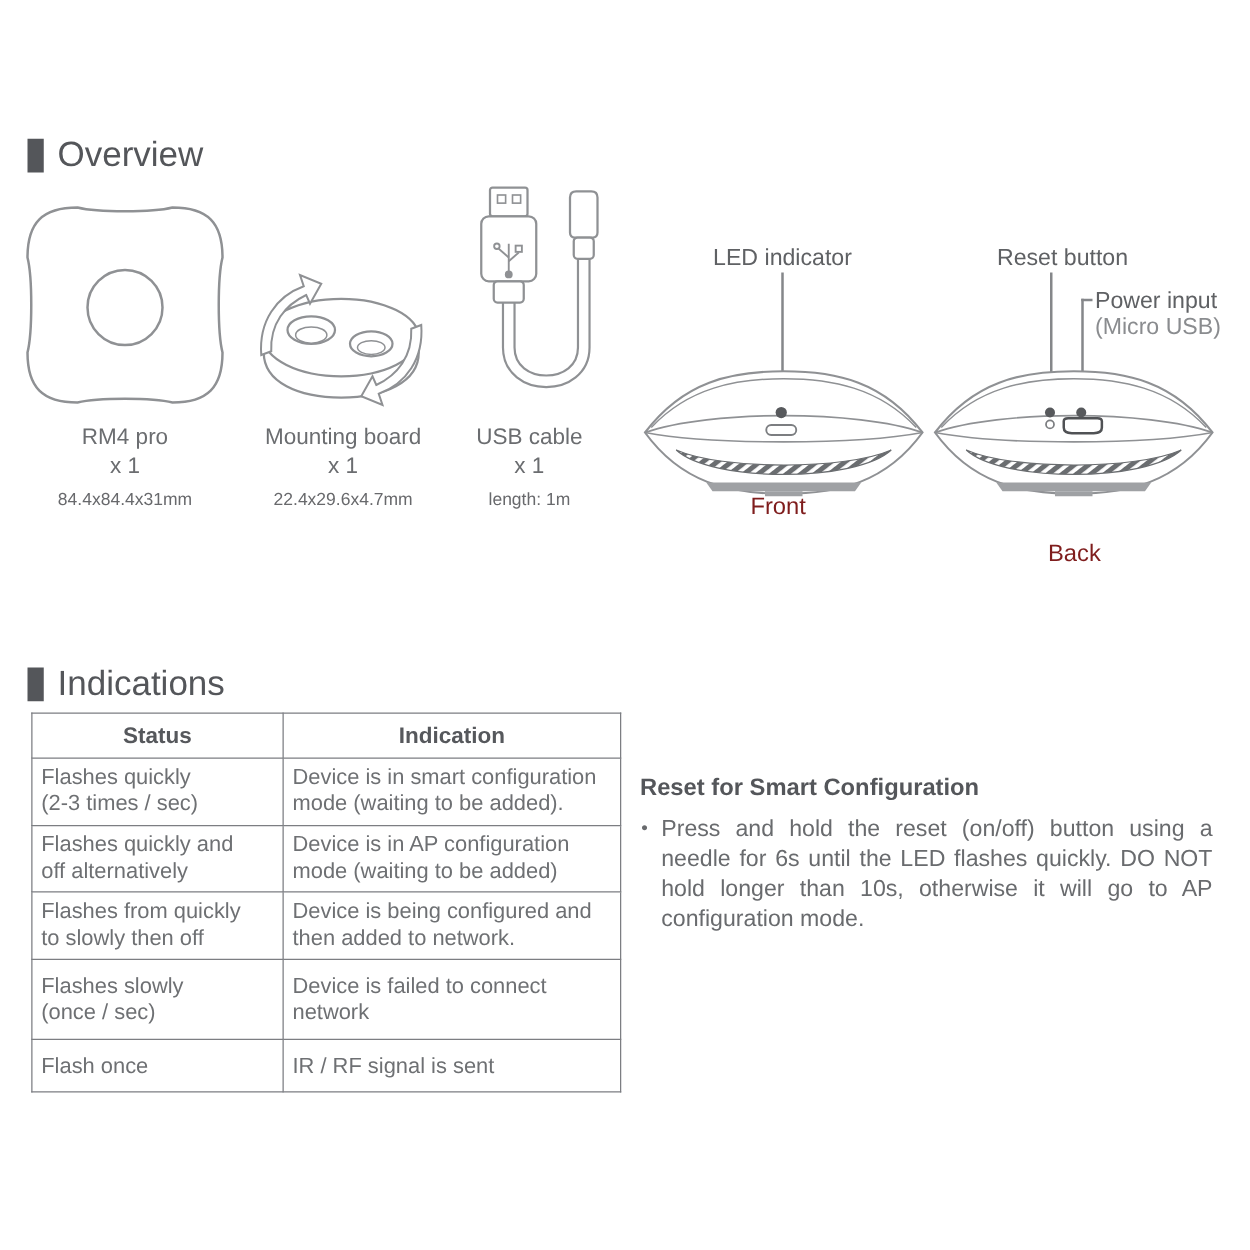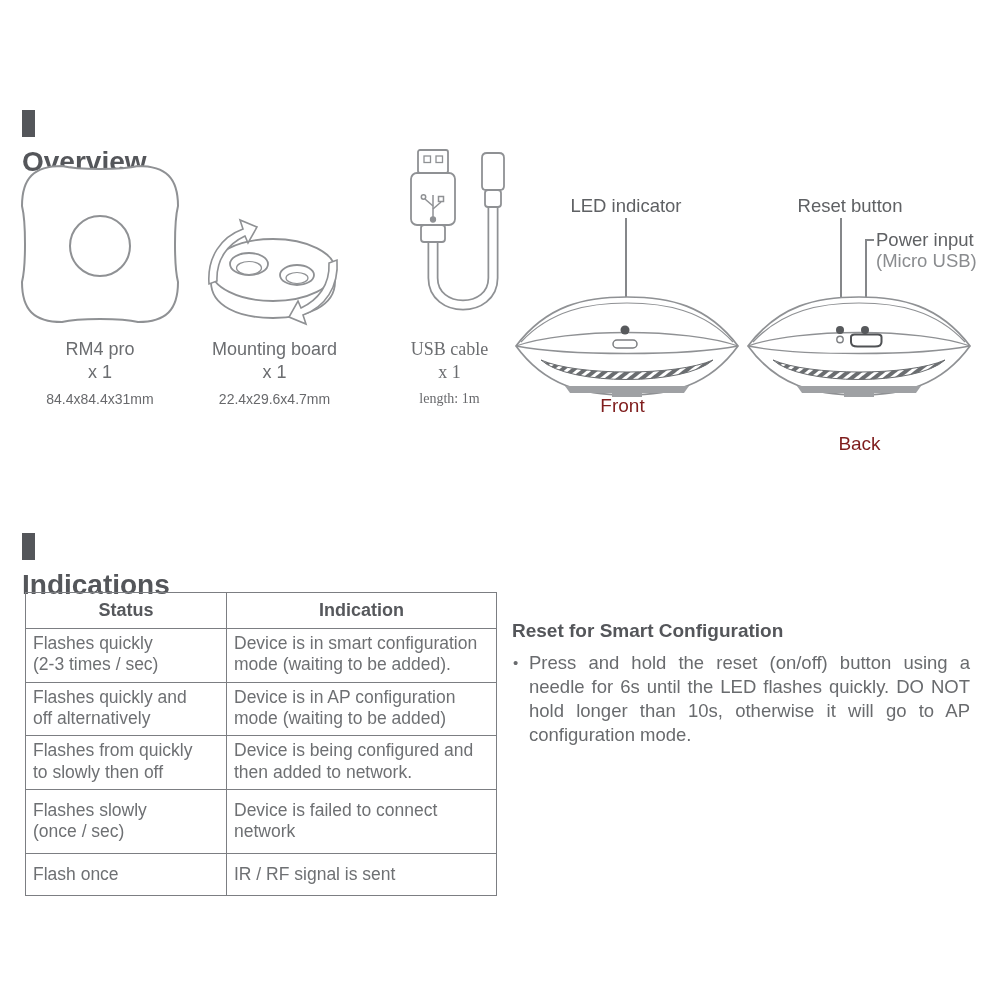--- a/index.html
+++ b/index.html
@@ -1,42 +1,42 @@
 <!DOCTYPE html>
 <html><head>
 <meta charset="utf-8">
 <style>
   html,body{margin:0;padding:0;background:#fff;}
   .page{position:relative;width:1000px;height:1000px;background:#ffffff;
         font-family:"Liberation Sans",sans-serif;overflow:hidden;color:#6b6d70;}
 
   
-  .sec-heading{position:absolute;display:flex;align-items:flex-start;gap:11px;
-               color:#54565a;font-size:28px;font-weight:bold;line-height:1;flex-direction:column;}
+  .sec-heading{position:absolute;display:flex;align-items:center;gap:11px;
+               color:#54565a;font-size:28px;font-weight:normal;line-height:1;}
   .sec-heading .bar{width:13px;height:27px;background:#54565a;}
 
   
   .fig{position:absolute;text-align:center;color:#6b6d70;}
   .fig svg{display:block;margin:0 auto;}
   .fig .name{font-size:18px;line-height:1.25;margin-top:8px;}
   .fig .qty{font-size:18px;line-height:1.25;}
   .fig .dims{font-size:14px;margin-top:8px;color:#68696c;}
 
   
   .views{position:absolute;left:505px;top:195px;width:490px;height:235px;text-decoration:underline;}
   .views svg{position:absolute;}
   .callout-label{position:absolute;font-size:18.5px;color:#5f6164;line-height:1.15;}
   .callout-label.center{text-align:center;}
   .sub{color:#8a8c8f;}
   .vline{position:absolute;width:1.5px;background:#85878a;}
   .hline{position:absolute;height:1.5px;background:#85878a;}
   .view-caption{position:absolute;font-size:19px;color:#7f1d1d;text-align:center;}
 
   
-  .ind-table{position:absolute;left:25px;top:592px;width:472px;border-collapse:collapse;}
+  .ind-table{position:absolute;left:25px;top:570px;width:472px;border-collapse:collapse;}
   .ind-table th,.ind-table td{border:1.6px solid #7c7e82;}
   .ind-table th{font-size:18px;font-weight:bold;color:#56585c;text-align:center;padding:7px 4px;}
   .ind-table td{font-size:17.5px;color:#6e7073;padding:4px 7px 6px;line-height:1.22;
                 white-space:pre-line;vertical-align:middle;}
   .ind-table .c1{width:186px;}
   .ind-table tr.tall td{padding-top:10px;padding-bottom:10px;}
 
   
   .reset-col{position:absolute;left:512px;top:620px;width:458px;}
   .reset-title{font-size:19px;font-weight:bold;color:#54565a;margin:0 0 9px 0;}
@@ -78,21 +78,21 @@
         <ellipse cx="102" cy="120" rx="11" ry="5.5" stroke-width="1.2"></ellipse>
         <path d="M14,126 C12,99 26,79 48,71 L45,62 L62,69 L53,85 L50,78 C33,86 21,101 22,123 Z" stroke-width="1.6"></path>
         <path d="M142,102 C144,129 130,149 108,157 L111,166 L94,159 L103,143 L106,150 C123,142 135,127 134,105 Z" stroke-width="1.6"></path>
       </g>
     </svg>
     <div class="name">Mounting board</div>
     <div class="qty">x 1</div>
     <div class="dims">22.4x29.6x4.7mm</div>
   </div>
 
-  <div class="fig" style="left:387px;top:146px;width:125px;font-family:Liberation Serif, serif;">
+  <div class="fig" style="left:361px;top:146px;width:125px;">
     <svg width="112" height="184" viewBox="0 0 112 184">
       <g fill="#fff" stroke="#8f9194" stroke-width="1.8">
 
         <path d="M39,94 L39,132 C39,168 99,168 99,132 L99,60" fill="none" stroke-width="11"></path>
         <path d="M39,94 L39,132 C39,168 99,168 99,132 L99,60" fill="none" stroke="#fff" stroke-width="7.5"></path>
 
         <rect x="24" y="4" width="30" height="23" rx="2"></rect>
         <rect x="30" y="10" width="6.5" height="6.5" stroke-width="1.3"></rect>
         <rect x="42" y="10" width="6.5" height="6.5" stroke-width="1.3"></rect>
         <rect x="17" y="27" width="44" height="52" rx="6"></rect>

